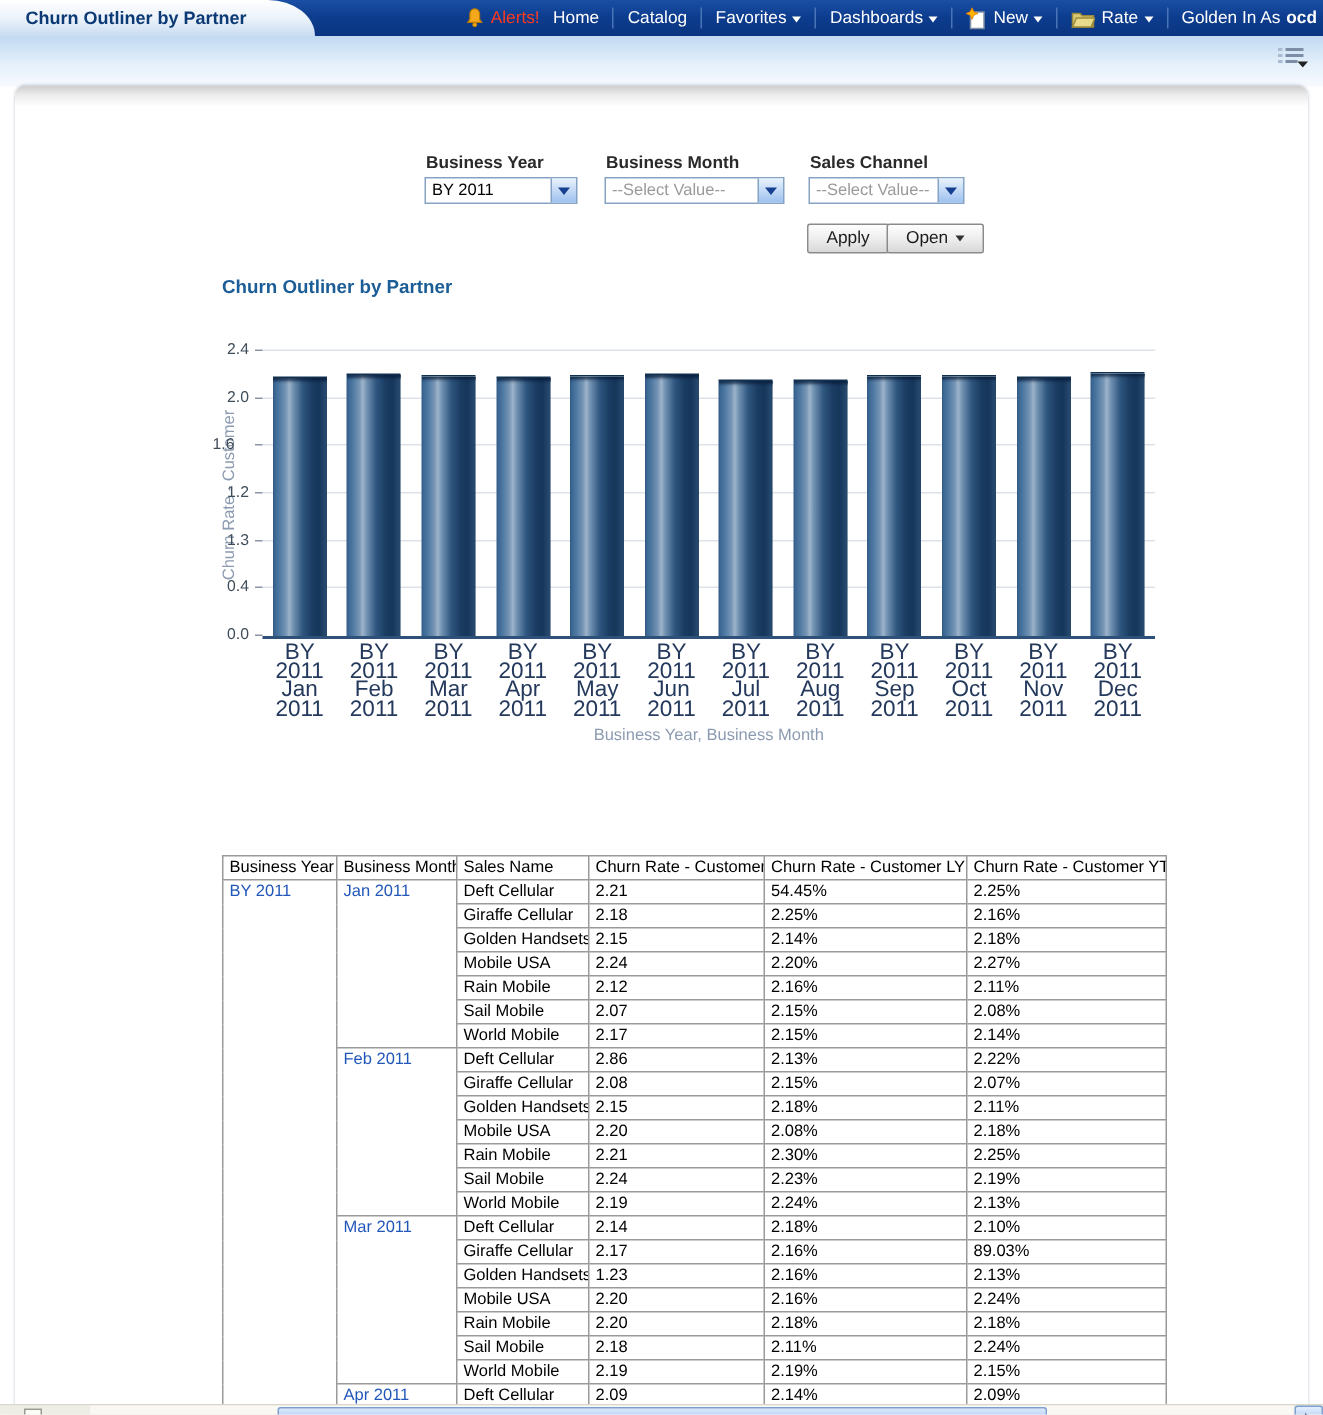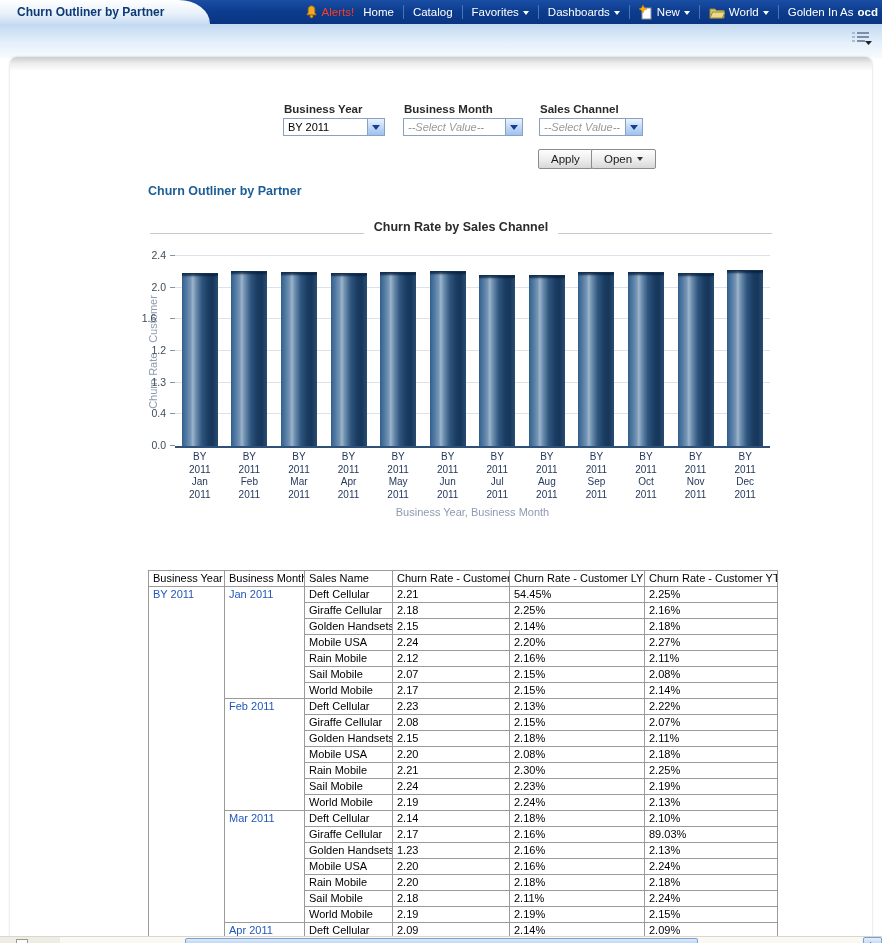--- a/index.html
+++ b/index.html
@@ -28,21 +28,21 @@
   
   .panel { position:absolute; left:10px; top:57px; width:862px; height:886px; background:#fff;
            border-radius:7px 7px 0 0; box-shadow:0 0 2px rgba(110,130,160,.5); }
   .panel::before { content:""; display:block; height:14px; border-radius:7px 7px 0 0;
                    background:linear-gradient(180deg,#cdcdcd 0%,#ececec 45%,#ffffff 100%); }
 
   
   .filter-label { position:absolute; font-size:11.5px; font-weight:bold; color:#2a2a2a; }
   .combo { position:absolute; height:18px; border:1px solid #86a3c3; background:#fff; font-size:11px; color:#000; }
   .combo-text { position:absolute; left:4px; top:2px; right:20px; overflow:hidden; white-space:nowrap; }
-  .combo.placeholder .combo-text { color:#9a9a9a; font-style:italic; }
+  .combo.placeholder .combo-text { color:#9a9a9a; }
   .combo-btn { position:absolute; right:0; top:0; bottom:0; width:17px; border-left:1px solid #86a3c3;
                background:linear-gradient(180deg,#e9f3fe 0%,#c3d9f6 50%,#9dc1ef 100%);
                display:flex; align-items:center; justify-content:center; cursor:pointer; }
   .combo-arrow { width:0; height:0; border-left:4px solid transparent; border-right:4px solid transparent; border-top:5px solid #16408f; }
 
   .btn { position:absolute; height:20px; padding:0 12px; font-family:"Liberation Sans",sans-serif; font-size:11.5px; color:#1a1a1a;
          background:linear-gradient(180deg,#fefefe 0%,#ececec 55%,#d8d8d8 100%);
          border:1px solid #8b8b8b; border-radius:2px; display:flex; align-items:center; gap:5px; cursor:pointer; }
   .caret-d { width:0; height:0; border-left:3.5px solid transparent; border-right:3.5px solid transparent; border-top:4px solid #333; }
 
@@ -62,21 +62,21 @@
                  font-size:10.5px; color:#3f4c59; }
   .ytick-mark { position:absolute; left:-5px; width:5px; border-top:1px solid #8a93a5; }
   .bars-row { position:absolute; left:0; right:0; top:0; bottom:0; display:flex; }
   .bar-slot { flex:1; display:flex; justify-content:center; align-items:flex-end; height:100%; }
   .bar { width:36px; position:relative; z-index:1;
          background:linear-gradient(90deg,#35608c 0%,#49759f 10%,#7795b5 24%,#9db4cb 30%,#6f90b0 38%,#2f567f 55%,#1b3d63 72%,#16365a 85%,#2a4d72 100%);
          box-shadow:inset 0 3px 2px -1px rgba(8,28,56,.75); border-top:1px solid #12304f; }
   .ytitle { position:absolute; top:50%; left:-22px; transform:translate(-50%,-50%) rotate(-90deg);
             white-space:nowrap; font-size:11px; color:#8c9bb1; }
   .xlabels-row { margin-left:25px; width:595px; display:flex; margin-top:3px; }
-  .xlabel { flex:1; text-align:center; font-size:10px; line-height:12.5px; color:#24395c; white-space:pre-line; }
+  .xlabel { flex:1; text-align:center; font-size:15px; line-height:12.5px; color:#24395c; white-space:pre-line; }
   .xaxis-title { margin-left:25px; width:595px; text-align:center; font-size:11px; color:#8c9bb1; margin-top:5px; }
 
   
   .table-wrap { position:absolute; left:148px; top:570px; width:631px; height:370px; overflow:hidden; }
   table.grid { border-collapse:collapse; table-layout:fixed; width:629px; font-size:11px; background:#fff; }
   table.grid th, table.grid td { border:1px solid #9a9a9a; padding:1px 4px; white-space:nowrap; overflow:hidden;
                                  height:14px; line-height:13px; text-align:left; font-weight:normal; }
   table.grid th { color:#000; }
   th.link-hdr { color:#2257ba; }
   td.link { color:#2257ba; vertical-align:top; }
@@ -139,21 +139,21 @@
         </svg>
         <span>New</span>
           <span class="caret-w"></span>
       </span>
       <span class="nav-sep"></span>
       <span class="nav-item">
         <svg width="16" height="13" viewBox="0 0 16 13">
           <path d="M1 3h5l1.5 1.5H15V12H1z" fill="#d9c873" stroke="#9a8a3a"></path>
           <path d="M1 12l2.6-6H16l-2.6 6z" fill="#e9db8c" stroke="#9a8a3a"></path>
         </svg>
-        <span>World</span>
+        <span>Rate</span>
           <span class="caret-w"></span>
       </span>
       <span class="nav-sep"></span>
       <span class="nav-item">
         <span>Golden In As</span>
         <span class="signed-user">ocd</span>
       </span>
     </div>
   </div>
 
@@ -201,24 +201,20 @@
     <span>Apply</span>
   </button>
   <button class="btn" style="left:591px; top:149px;">
     <span>Open</span>
       <span class="caret-d"></span>
   </button>
 
   <div class="section-title">Churn Outliner by Partner</div>
 
   <div class="chart">
-    <div class="chart-title-row">
-      <div class="chart-title-line"></div>
-      <div class="chart-title"><span>Churn Rate by Sales Channel</span></div>
-    </div>
     <div class="plot-wrap">
         <div class="gridline" style="bottom: 190px;"></div>
         <div class="gridline" style="bottom: 158.333px;"></div>
         <div class="gridline" style="bottom: 126.667px;"></div>
         <div class="gridline" style="bottom: 95px;"></div>
         <div class="gridline" style="bottom: 63.3333px;"></div>
         <div class="gridline" style="bottom: 31.6667px;"></div>
       <div class="ytitle">Churn Rate - Customer</div>
       <div class="bars-row">
           <div class="bar-slot">
@@ -379,21 +375,21 @@
           </tr>
           <tr>
             <td class="name">World Mobile</td>
             <td class="num">2.17</td>
             <td class="num">2.15%</td>
             <td class="num">2.14%</td>
           </tr>
           <tr>
             <td class="link" rowspan="7">Feb 2011</td>
             <td class="name">Deft Cellular</td>
-            <td class="num">2.23</td>
+            <td class="num">2.86</td>
             <td class="num">2.13%</td>
             <td class="num">2.22%</td>
           </tr>
           <tr>
             <td class="name">Giraffe Cellular</td>
             <td class="num">2.08</td>
             <td class="num">2.15%</td>
             <td class="num">2.07%</td>
           </tr>
           <tr>

